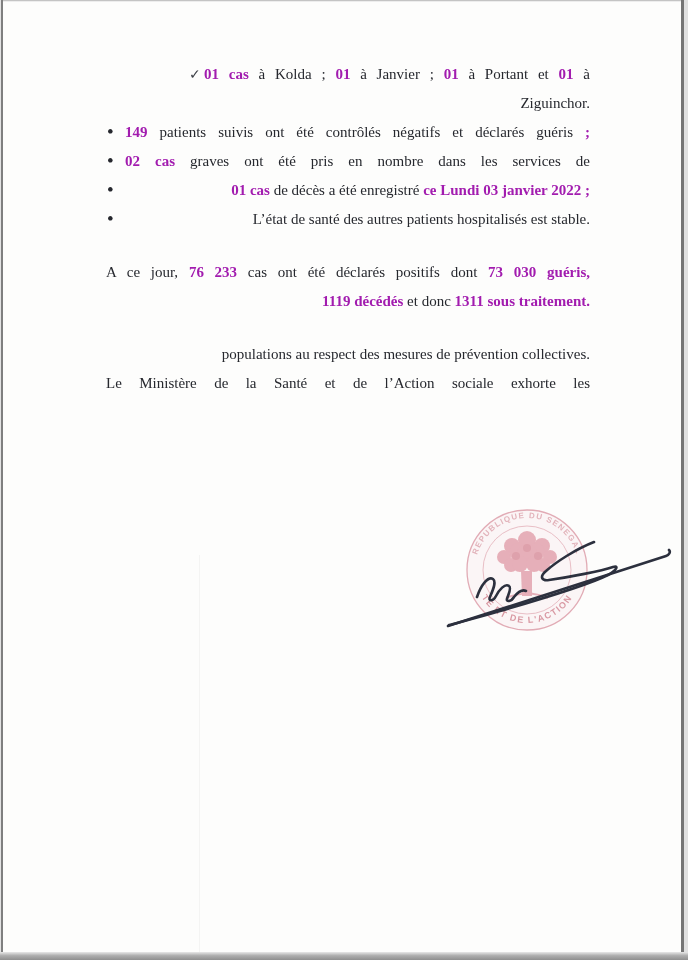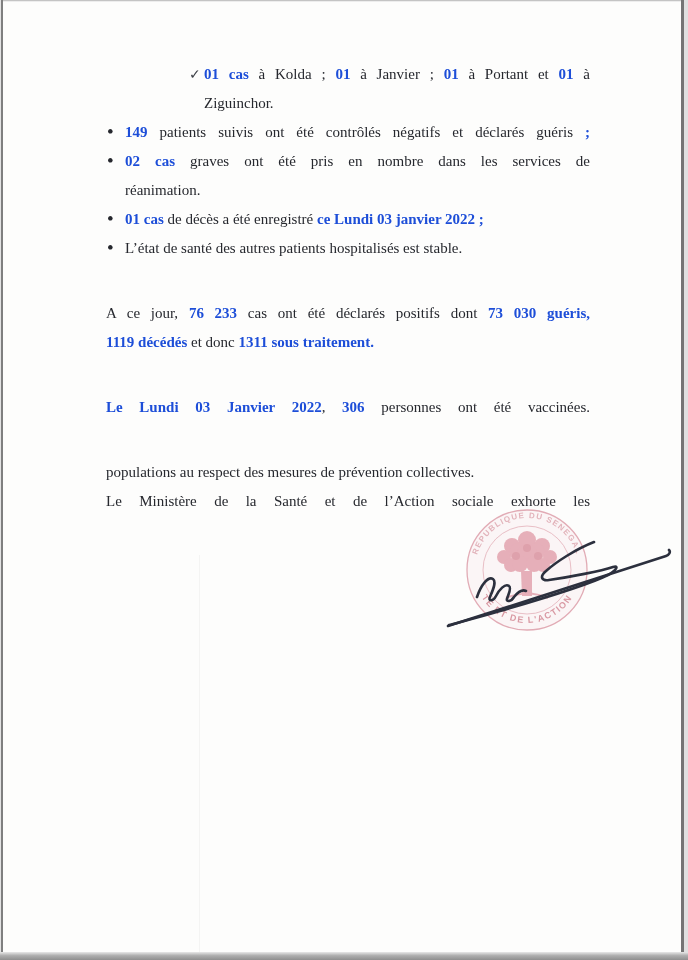--- a/index.html
+++ b/index.html
@@ -19,33 +19,33 @@
   .edge-bottom{position:absolute;bottom:0;left:0;right:0;height:8px;
     background:linear-gradient(to bottom,#e8e8e8 0%,#aeaeae 45%,#8f8f8f 100%);}
   .crease{position:absolute;left:199px;top:555px;bottom:8px;width:1px;
     background:rgba(100,100,100,0.06);}
 
   
   .content{
     position:absolute;left:106px;top:60px;width:484px;
     font-size:15px;line-height:29px;color:#26282e;
   }
-  .line{text-align:left;}
+  .line{text-align:right;}
   .line.just{text-align:justify;text-align-last:justify;}
-  .b{font-weight:bold;color:#1d4ed8;}
+  .b{font-weight:bold;color:#a21caf;}
   .block{position:relative;}
   .check-item{padding-left:98px;}
   .check-item > .marker{
     position:absolute;left:83px;top:0;font-size:14px;color:#3c3f46;
   }
   .bullet{padding-left:19px;}
   .bullet > .marker{
     position:absolute;left:1px;top:-1px;font-size:19px;color:#26282e;
   }
-  .paragraph{margin-top:36px;}
+  .paragraph{margin-top:24px;}
 
   
   .seal{position:absolute;left:408px;top:492px;}
   .stamp-arc-text{
     font-family:"Liberation Sans", sans-serif;
     font-weight:bold;
     fill:#cd7886;
   }
 </style>
 </head>
@@ -58,36 +58,34 @@
         <div class="line just"><span class="b">01 cas</span><span> à Kolda ; </span><span class="b">01</span><span> à Janvier ; </span><span class="b">01</span><span> à Portant et </span><span class="b">01</span><span> à</span></div>
         <div class="line"><span>Ziguinchor.</span></div>
       </div>
       <div class="block bullet">
         <span class="marker">•</span>
         <div class="line just"><span class="b">149</span><span> patients suivis ont été contrôlés négatifs et déclarés guéris </span><span class="b">;</span></div>
       </div>
       <div class="block bullet">
         <span class="marker">•</span>
         <div class="line just"><span class="b">02 cas</span><span> graves ont été pris en nombre dans les services de</span></div>
-        <div class="line"><span>réanimation.</span></div>
       </div>
       <div class="block bullet">
         <span class="marker">•</span>
         <div class="line"><span class="b">01 cas</span><span> de décès a été enregistré </span><span class="b">ce Lundi 03 janvier 2022 ;</span></div>
       </div>
       <div class="block bullet">
         <span class="marker">•</span>
         <div class="line"><span>L’état de santé des autres patients hospitalisés est stable.</span></div>
       </div>
       <div class="block paragraph">
         <div class="line just"><span>A ce jour, </span><span class="b">76 233</span><span> cas ont été déclarés positifs dont </span><span class="b">73 030 guéris,</span></div>
         <div class="line"><span class="b">1119 décédés</span><span> et donc </span><span class="b">1311 sous traitement.</span></div>
       </div>
       <div class="block paragraph">
-        <div class="line just"><span class="b">Le Lundi 03 Janvier 2022</span><span>, </span><span class="b">306</span><span> personnes ont été vaccinées.</span></div>
       </div>
       <div class="block paragraph">
         <div class="line"><span>populations au respect des mesures de prévention collectives.</span></div>
         <div class="line just"><span>Le Ministère de la Santé et de l’Action sociale exhorte les</span></div>
       </div>
     </div>
 
   <svg class="seal" width="272" height="178" viewBox="0 0 272 178">
 
     <g opacity="0.82">

